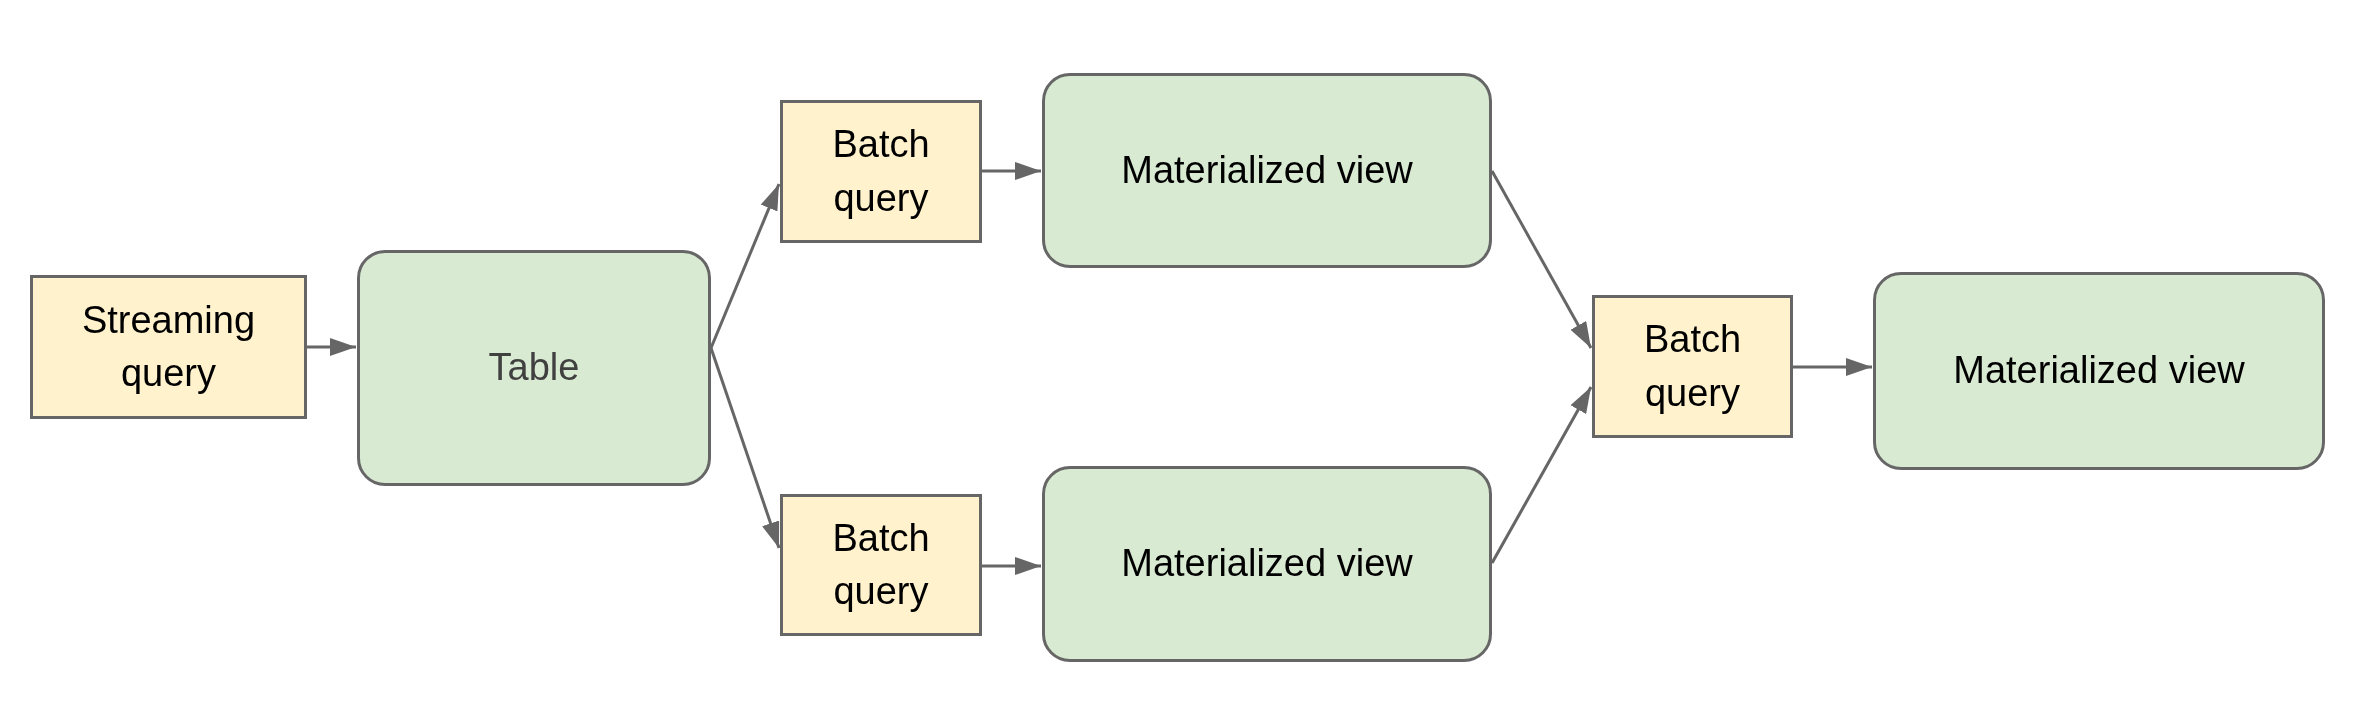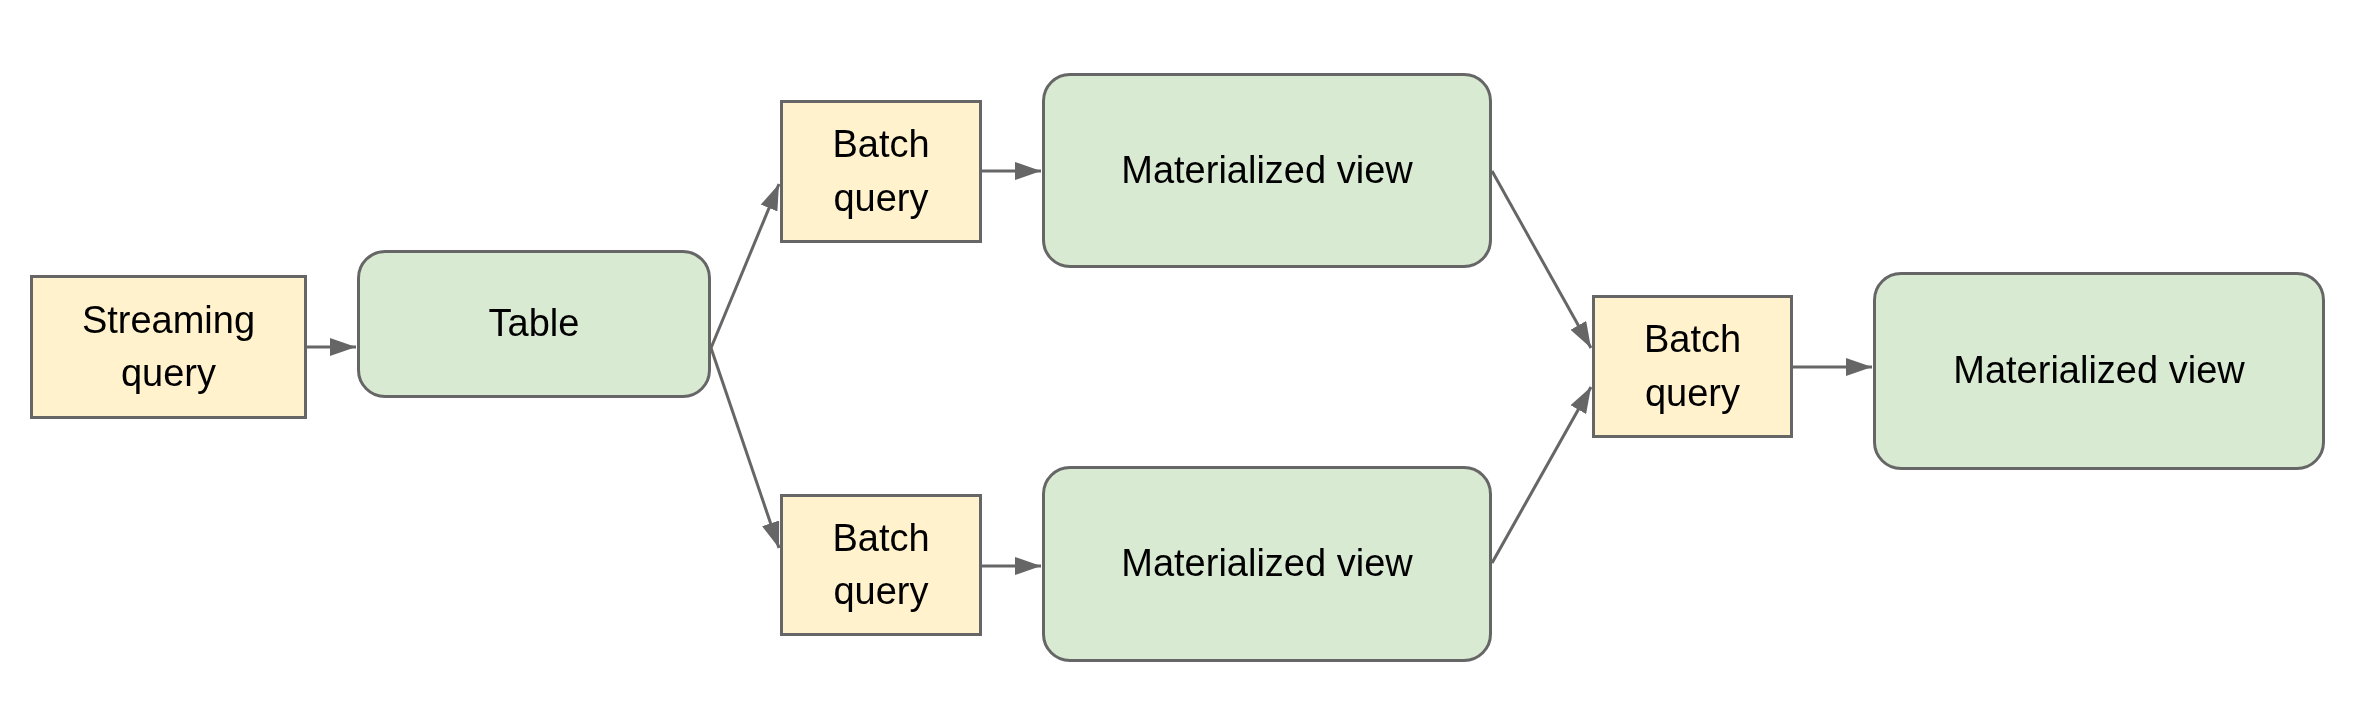--- a/index.html
+++ b/index.html
@@ -57,21 +57,21 @@
         <line x1="982" y1="566" x2="1041" y2="566" stroke="#666666" stroke-width="3" marker-end="url(#arrowhead)"></line>
         <line x1="1492" y1="171" x2="1591" y2="348" stroke="#666666" stroke-width="3" marker-end="url(#arrowhead)"></line>
         <line x1="1492" y1="563" x2="1591" y2="387" stroke="#666666" stroke-width="3" marker-end="url(#arrowhead)"></line>
         <line x1="1793" y1="367" x2="1872" y2="367" stroke="#666666" stroke-width="3" marker-end="url(#arrowhead)"></line>
       </g>
   </svg>
 <div class="node node-query" style="left: 30px; top: 275px; width: 277px; height: 144px; background: rgb(255, 242, 204); border-color: rgb(102, 102, 102); border-radius: 0px; color: rgb(0, 0, 0);">
       <span class="label-line">Streaming</span>
       <span class="label-line">query</span>
     </div>
-    <div class="node node-dataset" style="left: 357px; top: 250px; width: 354px; height: 148px; background: rgb(217, 234, 211); border-color: rgb(102, 102, 102); border-radius: 28px; color: #000000;">
+    <div class="node node-dataset" style="left: 357px; top: 250px; width: 354px; height: 236px; background: rgb(217, 234, 211); border-color: rgb(102, 102, 102); border-radius: 28px; color: #404040;">
       <span class="label-line">Table</span>
     </div>
     <div class="node node-query" style="left: 780px; top: 100px; width: 202px; height: 143px; background: rgb(255, 242, 204); border-color: rgb(102, 102, 102); border-radius: 0px; color: rgb(0, 0, 0);">
       <span class="label-line">Batch</span>
       <span class="label-line">query</span>
     </div>
     <div class="node node-dataset" style="left: 1042px; top: 73px; width: 450px; height: 195px; background: rgb(217, 234, 211); border-color: rgb(102, 102, 102); border-radius: 28px; color: rgb(0, 0, 0);">
       <span class="label-line">Materialized view</span>
     </div>
     <div class="node node-query" style="left: 780px; top: 494px; width: 202px; height: 142px; background: rgb(255, 242, 204); border-color: rgb(102, 102, 102); border-radius: 0px; color: rgb(0, 0, 0);">

